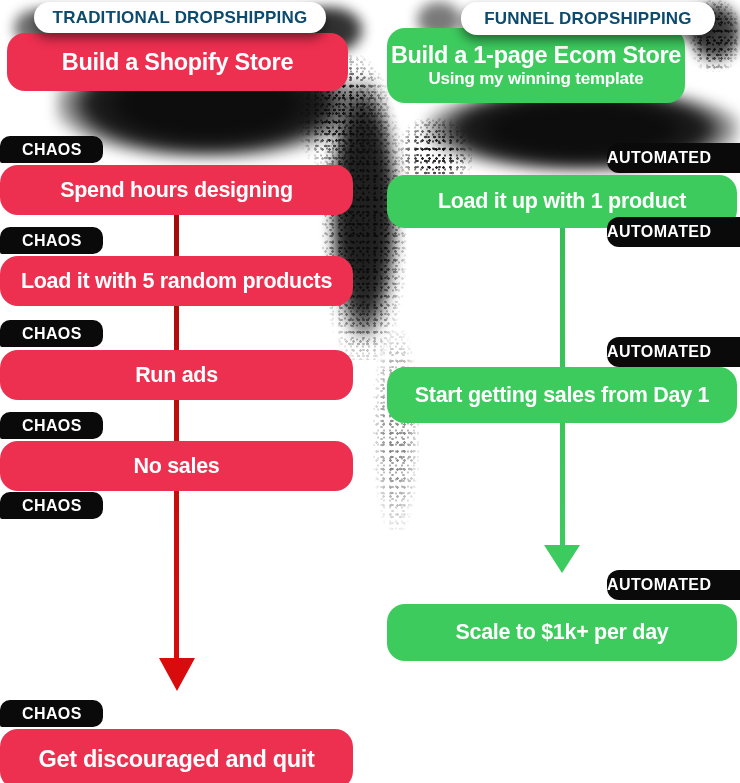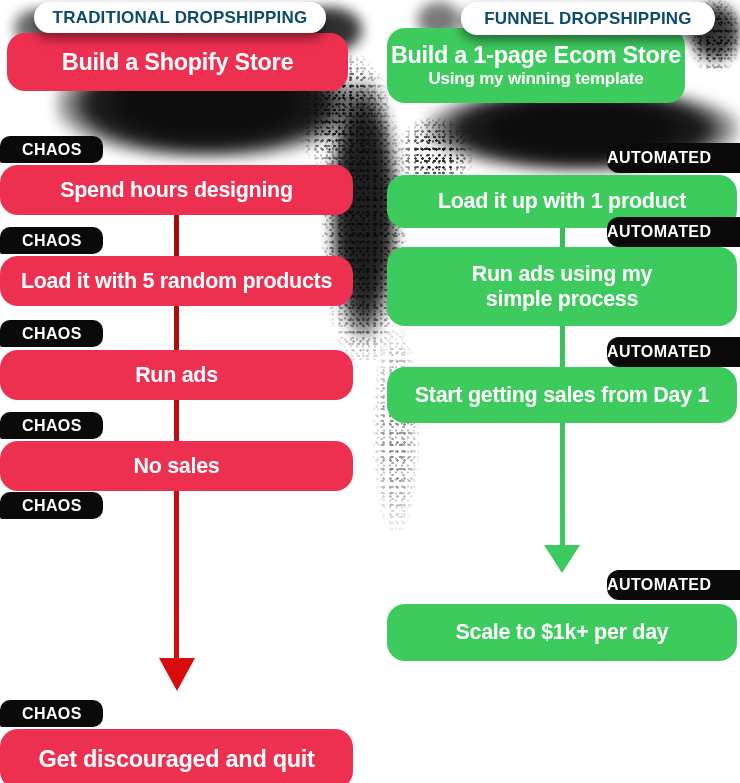--- a/index.html
+++ b/index.html
@@ -172,24 +172,20 @@
     <span>AUTOMATED</span>
   </div>
   <div class="box green rstep g1">
     <span>Load it up with 1 product</span>
 
   </div>
 
   <div class="tag auto a1">
     <span>AUTOMATED</span>
   </div>
-  <div class="box green rstep g2">
-    <span>Run ads using my</span>
-    <span>simple process</span>
-  </div>
 
   <div class="tag auto a2">
     <span>AUTOMATED</span>
   </div>
   <div class="box green rstep g3">
     <span>Start getting sales from Day 1</span>
 
   </div>
 
   <div class="tag auto a3">

